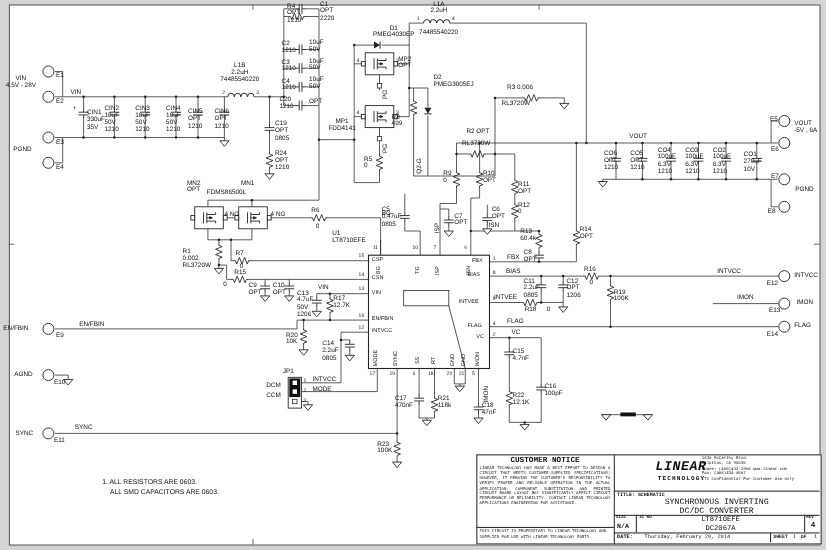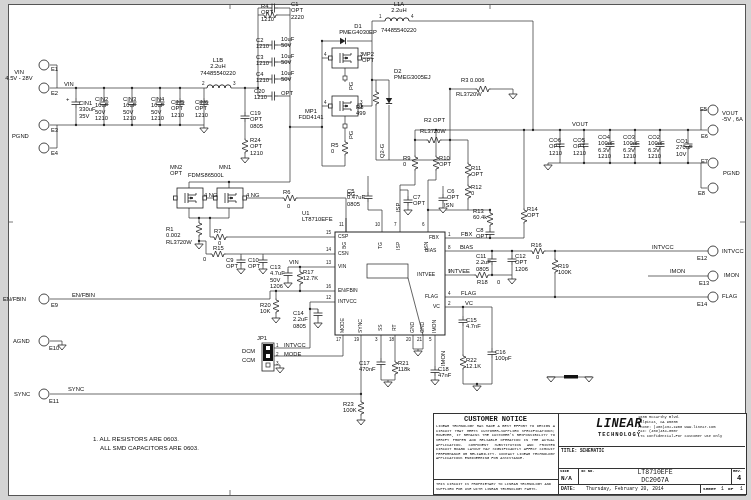--- a/index.html
+++ b/index.html
@@ -608,20 +608,22 @@
   <div class="tbx" style="left:558px;top:413px;width:187px;height:80px"></div>
   <div class="tb-t" style="left:596px;top:417px;font-size:12px;font-weight:bold;font-style:italic;letter-spacing:0.5px">LINEAR</div>
   <div class="tb-t" style="left:598px;top:431px;font-size:5.5px;font-weight:bold;letter-spacing:1px">TECHNOLOGY</div>
   <div class="tb-t" style="left:638px;top:415px;width:106px;font-size:3.7px;line-height:1.3">1630 McCarthy Blvd.
 Milpitas, CA 95035
 Phone: (408)432-1900   www.linear.com
 Fax: (408)434-0507
 LTC Confidential-For Customer Use Only</div>
   <div style="position:absolute;left:558px;top:446px;width:187px;border-top:0.8px solid #333;z-index:7"></div>
   <div class="tb-t" style="left:561px;top:448px;font-size:4.5px;font-weight:bold">TITLE: SCHEMATIC</div>
+  <div class="tb-t" style="left:558px;top:453px;width:187px;text-align:center;font-size:7.5px">SYNCHRONOUS INVERTING
+DC/DC CONVERTER</div>
   <div style="position:absolute;left:558px;top:468px;width:187px;border-top:0.8px solid #333;z-index:7"></div>
   <div style="position:absolute;left:578px;top:468px;height:16px;border-left:0.8px solid #333;z-index:7"></div>
   <div style="position:absolute;left:731px;top:468px;height:16px;border-left:0.8px solid #333;z-index:7"></div>
   <div class="tb-t" style="left:560px;top:469px;font-size:3.8px;font-weight:bold">SIZE</div>
   <div class="tb-t" style="left:561px;top:475px;font-size:6px;font-weight:bold">N/A</div>
   <div class="tb-t" style="left:581px;top:469px;font-size:3.8px;font-weight:bold">IC NO.</div>
   <div class="tb-t" style="left:600px;top:469px;width:110px;text-align:center;font-size:6.5px">LT8710EFE</div>
   <div class="tb-t" style="left:600px;top:477px;width:110px;text-align:center;font-size:6.5px">DC2067A</div>
   <div class="tb-t" style="left:733px;top:469px;font-size:3.8px;font-weight:bold">REV.</div>
   <div class="tb-t" style="left:737px;top:474px;font-size:7px;font-weight:bold">4</div>

